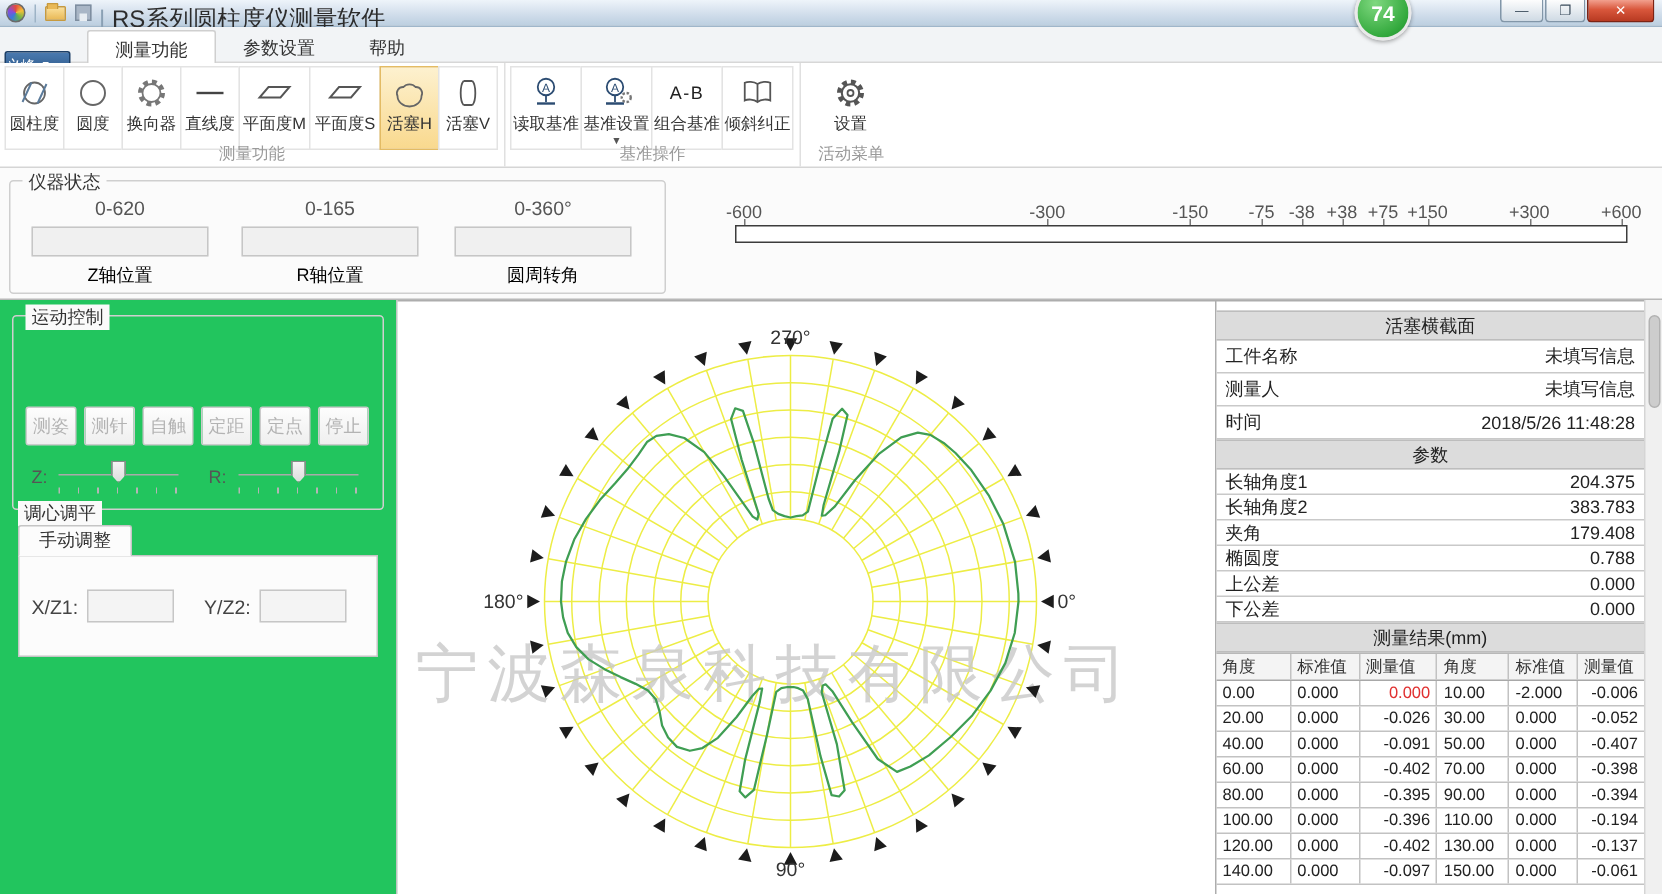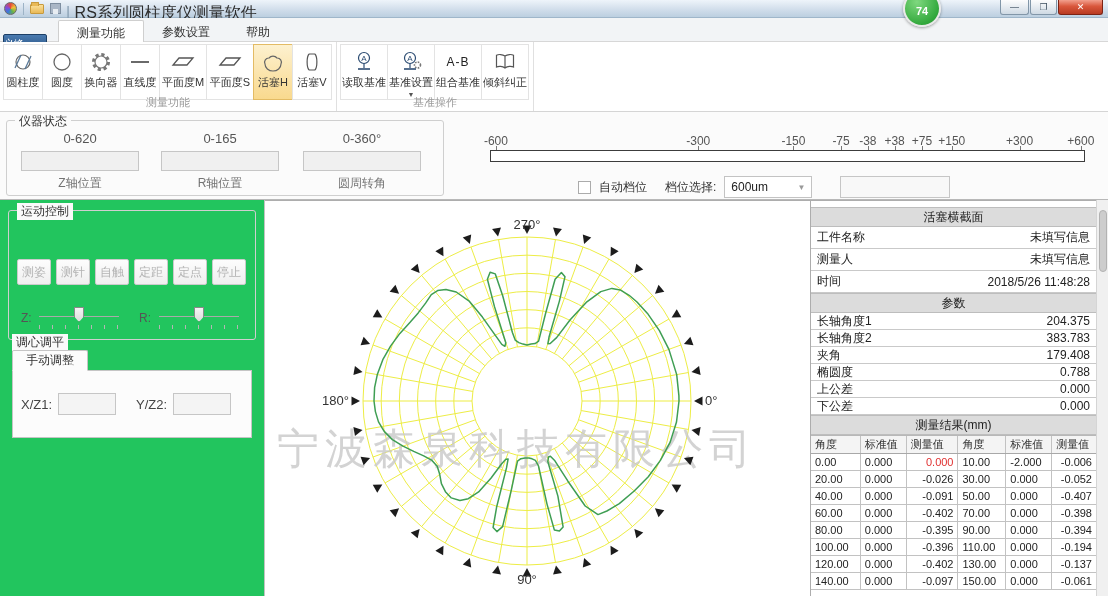--- a/index.html
+++ b/index.html
@@ -17,21 +17,21 @@
   .folder-ic:before { content:""; position:absolute; left:0; top:-3px; width:6px; height:3px; background:#e9b957; border:1px solid #c79a3e; border-bottom:none; border-radius:1px 1px 0 0; }
   .save-ic { width:11px; height:11px; background:#a9b6c6; border:1px solid #7e8ea0; position:relative; }
   .save-ic:before { content:""; position:absolute; left:2px; top:5px; width:5px; height:5px; background:#e8edf2; }
   #win-title { position:absolute; left:66px; top:3px; font-size:16px; color:#2c2c2c; white-space:nowrap; }
   #win-title:before { content:"| "; color:#8aa0b4; }
 
   #badge { position:absolute; left:903px; top:-10px; width:38px; height:37px; border-radius:50%;
     background:radial-gradient(circle at 35% 30%, #7fd87f, #33a93d 70%, #1f8a2c);
     border:2px solid #e9e9e9; box-shadow:0 1px 3px rgba(0,0,0,.35); z-index:50;
     display:flex; align-items:flex-end; justify-content:center; }
-  #badge span { color:#fff; font-size:11px; font-weight:bold; margin-bottom:8px; }
+  #badge span { color:#fff; font-size:14px; font-weight:bold; margin-bottom:8px; }
 
   #winbtns { position:absolute; right:5px; top:0; display:flex; z-index:40; }
   .wbtn { height:15px; border:1px solid #8296a8; border-top:none; display:flex; align-items:center; justify-content:center;
     font-size:9px; color:#3b4c5c; background:linear-gradient(#fdfdfd,#cfdae4); border-radius:0 0 3px 3px; margin-left:1px; }
   .wbtn.min { width:29px; } .wbtn.max { width:27px; }
   .wbtn.close { width:45px; background:linear-gradient(#f2a08e,#d9573c 45%,#b83a22); color:#fff; font-weight:bold; border-color:#7c2315; }
 
   
   #tabsrow { position:absolute; left:0; top:18px; width:1108px; height:24px; background:#f2f4f6; border-bottom:1px solid #d7d7d7; }
   #appmenu { position:absolute; left:3px; top:2px; width:44px; height:19px; border-radius:2px;
@@ -55,21 +55,21 @@
   .ritem .dd { font-size:7px; color:#555; margin-top:1px; }
   .ab-text { font-size:12px; color:#222; letter-spacing:1px; }
 
   
   #statusstrip { position:absolute; left:0; top:112px; width:1108px; height:88px; background:#fbfbfb; border-bottom:1px solid #b8b8b8; }
   #instbox { position:absolute; left:6px; top:8px; width:438px; height:76px; border:1px solid #cfcfcf; border-radius:3px; }
   #instbox .gb-label { position:absolute; top:-8px; left:8px; background:#fbfbfb; padding:0 4px; font-size:12px; color:#333; }
   .axiscol { position:absolute; top:10px; width:130px; text-align:center; }
   .axiscol .rng { font-size:13px; color:#555; }
   .axiscol .fld { margin:5px auto 4px; width:118px; height:20px; background:#f0f0f0; border:1px solid #c6c6c6; }
-  .axiscol .axl { font-size:12px; color:#737373; }
+  .axiscol .axl { font-size:12px; color:#000000; }
 
   #ruler { position:absolute; left:455px; top:0; width:648px; height:60px; }
   #rulerbar { position:absolute; left:35px; top:38px; width:595px; height:12px; border:1px solid #3c3c3c; background:#fff; }
   .rtick-label { position:absolute; top:22px; transform:translateX(-50%); font-size:12px; color:#555; white-space:nowrap; }
   .rtick-mark { position:absolute; top:34px; width:1px; height:4px; background:#777; }
 
   #gearrow { position:absolute; left:578px; top:64px; display:flex; align-items:center; gap:8px; }
   #autochk { width:13px; height:13px; border:1px solid #ababab; background:#fff; }
   .glabel { font-size:12px; color:#333; }
   #gearsel { width:88px; height:22px; border:1px solid #c3c3c3; background:#fff; display:flex; align-items:center; justify-content:space-between; padding:0 6px; }
@@ -268,20 +268,33 @@
       <div class="ric">
         <svg width="24" height="24" viewBox="0 0 24 24">
             <path d="M12,6 C9.5,4.2 5.5,4.2 3.5,5.2 V17 c2,-1 6,-1 8.5,1 c2.5,-2 6.5,-2 8.5,-1 V5.2 c-2,-1 -6,-1 -8.5,0.8 V18" fill="none" stroke="#555" stroke-width="1.2"></path>
           </svg>
       </div>
       <div class="rlabel">倾斜纠正</div>
     </div>
     <div class="rgroup-label">基准操作</div>
   </div>
 
+  <div class="rgroup" style="border-right:none; padding-left:14px; padding-right:14px;">
+    <div class="ritem" style="border-color:transparent;">
+      <div class="ric">
+        <svg width="24" height="24" viewBox="0 0 24 24">
+            <circle cx="12" cy="12" r="7.5" fill="none" stroke="#555" stroke-width="3" stroke-dasharray="3.2 2.7"></circle>
+            <circle cx="12" cy="12" r="5.8" fill="#fff" stroke="#555" stroke-width="1.4"></circle>
+            <circle cx="12" cy="12" r="2" fill="none" stroke="#555" stroke-width="1.2"></circle>
+          </svg>
+      </div>
+      <div class="rlabel">设置</div>
+    </div>
+    <div class="rgroup-label">活动菜单</div>
+  </div>
 </div>
 
 <div id="statusstrip">
   <div id="instbox">
     <div class="gb-label">仪器状态</div>
     <div class="axiscol" style="left:8px;">
       <div class="rng">0-620</div>
       <div class="fld"></div>
       <div class="axl">Z轴位置</div>
     </div>
@@ -315,36 +328,26 @@
       <div class="rtick-label" style="left: 466.97px;">+75</div>
       <div class="rtick-mark" style="left: 466.97px;"></div>
       <div class="rtick-label" style="left: 496.72px;">+150</div>
       <div class="rtick-mark" style="left: 496.72px;"></div>
       <div class="rtick-label" style="left: 564.55px;">+300</div>
       <div class="rtick-mark" style="left: 564.55px;"></div>
       <div class="rtick-label" style="left: 625.835px;">+600</div>
       <div class="rtick-mark" style="left: 625.835px;"></div>
     </div>
 
-  <div id="gearrow">
-    <div id="autochk"></div>
-    <span class="glabel">自动档位</span>
-    <span class="glabel" style="margin-left:10px;">档位选择:</span>
-    <div id="gearsel">
-      <span class="val">600um</span>
-      <span class="arr">▼</span>
-    </div>
-    <div id="gearfield"></div>
-  </div>
 </div>
 
 <div id="leftpanel">
   <div id="motionbox">
     <div class="gb-label">运动控制</div>
-    <div class="mrow" style="top:48px;">
+    <div class="mrow" style="top:60px;">
       <div class="mbtn">测姿</div>
       <div class="mbtn">测针</div>
       <div class="mbtn">自触</div>
       <div class="mbtn">定距</div>
       <div class="mbtn">定点</div>
       <div class="mbtn">停止</div>
     </div>
     <div class="sliders">
       <span class="slbl" style="left:4px;">Z:</span>
       <div class="strack" style="left:22px;"></div>

